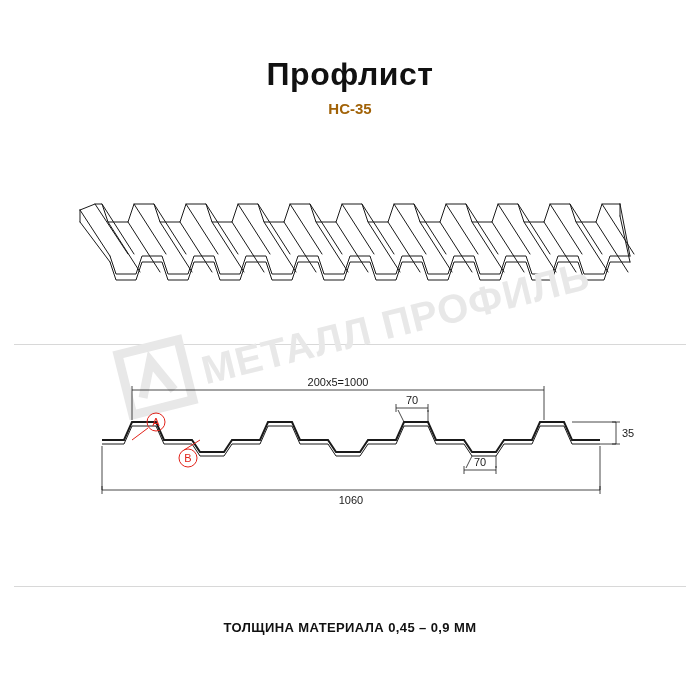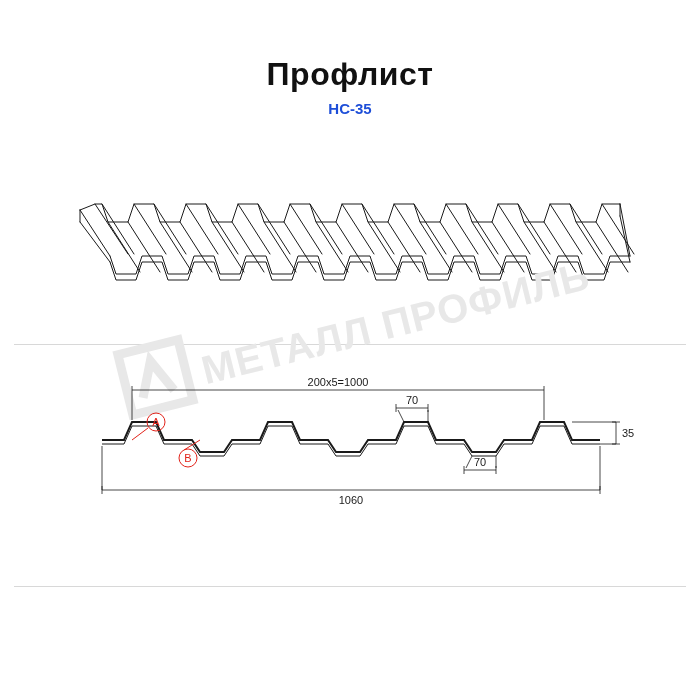--- a/index.html
+++ b/index.html
@@ -32,21 +32,21 @@
     color: #111111;
   }
   .subtitle {
     position: absolute;
     top: 100px;
     left: 0;
     width: 700px;
     text-align: center;
     font-size: 15px;
     font-weight: bold;
-    color: #1d4ed8;
+    color: #a16207;
   }
   .footer-note {
     position: absolute;
     top: 620px;
     left: 0;
     width: 700px;
     text-align: center;
     font-size: 13px;
     font-weight: bold;
     letter-spacing: 0.4px;
@@ -235,14 +235,15 @@
         <circle cx="76" cy="52" r="9"></circle>
         <path d="M68 58 L52 70"></path>
         <circle cx="108" cy="88" r="9"></circle>
         <path d="M104 80 L120 70"></path>
       </g>
       <text x="76" y="56" text-anchor="middle" font-family="'Liberation Sans', sans-serif" font-size="11" fill="#e2231a">A</text>
       <text x="108" y="92" text-anchor="middle" font-family="'Liberation Sans', sans-serif" font-size="11" fill="#e2231a">B</text>
     </svg>
   </div>
 
+  <div class="footer-note">ТОЛЩИНА МАТЕРИАЛА 0,45 – 0,9 ММ</div>
 
 </div>
 
 </body></html>

